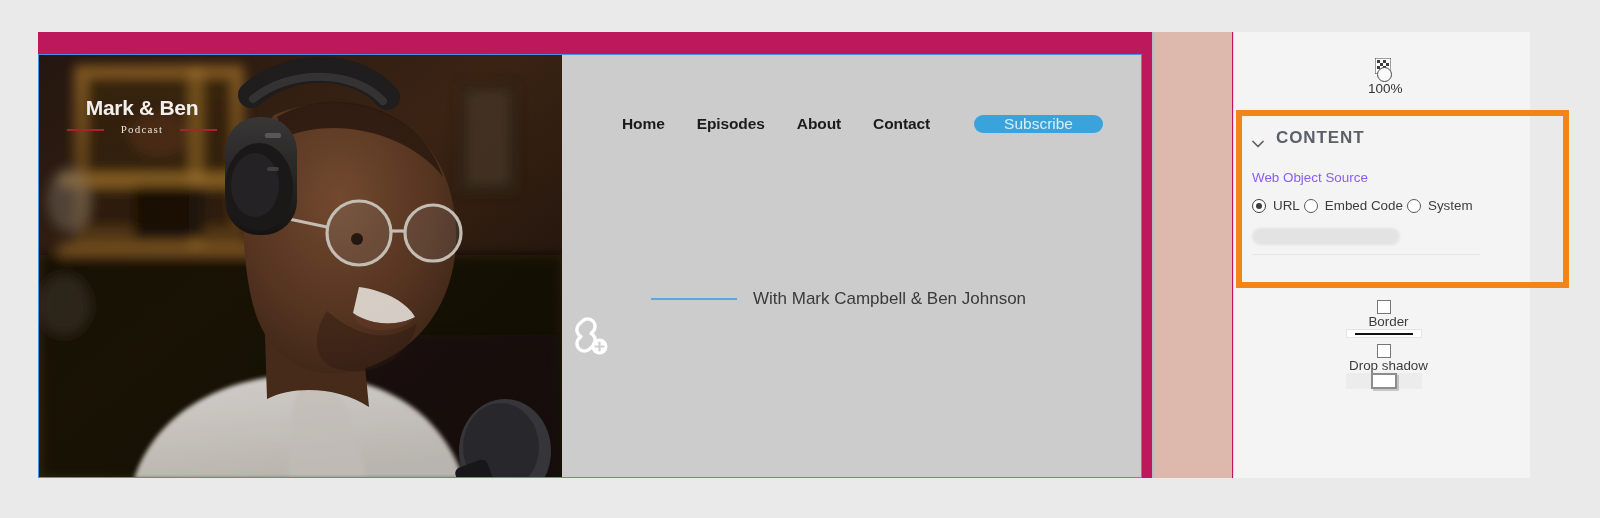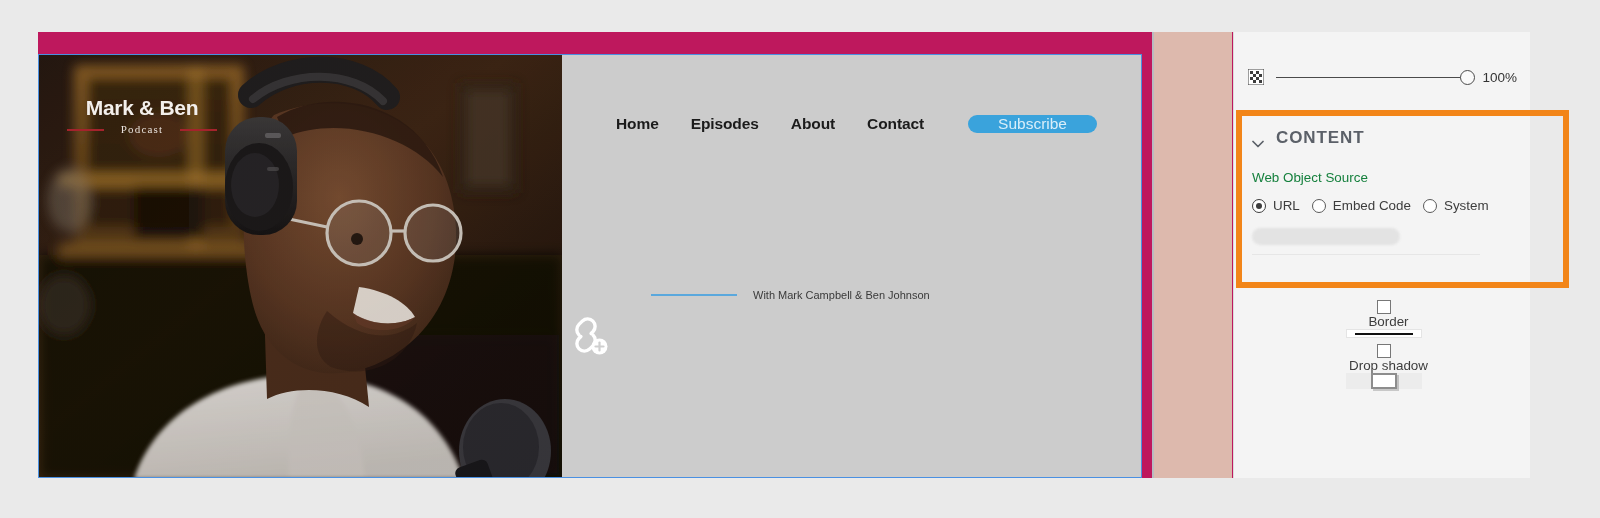--- a/index.html
+++ b/index.html
@@ -54,21 +54,21 @@
     margin-top: 6px;
   }
   .site-logo .rule { flex: 1; height: 2px; background: #a4232c; }
   .site-logo .podword {
     font-family: "Liberation Serif", serif;
     font-size: 11px; color: #e7e1dc; letter-spacing: 1.2px;
   }
 
   
   .site-nav {
-    position: absolute; right: 44px; top: 60px;
+    position: absolute; right: 38px; top: 60px;
     display: flex; align-items: center; gap: 32px;
   }
   .nav-link {
     font-size: 15.5px; font-weight: bold; color: #1b1b1b;
     white-space: nowrap; cursor: pointer;
     letter-spacing: -0.1px;
   }
   .nav-cta {
     background: #3aa3dc; color: #d9eef9;
     font-size: 15.5px; font-weight: normal;
@@ -76,21 +76,21 @@
     white-space: nowrap; cursor: pointer;
     margin-left: 12px;
   }
 
   
   .hero-kicker {
     position: absolute; left: 612px; top: 234px;
     display: flex; align-items: center; gap: 16px;
   }
   .hero-kicker .kline { width: 86px; height: 2px; background: #5aa8dd; }
-  .hero-kicker .ktext { font-size: 11px; color: #3a3a3a; white-space: nowrap; }
+  .hero-kicker .ktext { font-size: 17px; color: #3a3a3a; white-space: nowrap; }
 
   .hero-title {
     position: absolute; left: 610px; top: 292px;
     width: 500px;
     font-family: "Liberation Serif", serif;
     font-weight: bold;
     font-size: 62px; line-height: 1.14;
     color: #12161c; letter-spacing: -1px;
   }
 
@@ -113,21 +113,21 @@
     position: absolute; left: 1233px; top: 32px;
     width: 297px; height: 446px;
     background: #f4f4f4;
     border-left: 1px solid #dcdcdc;
   }
 
   
   .opacity-row {
     position: absolute; left: 0; top: 26px;
     width: 297px; height: 38px;
-    display: flex; align-items: center; padding: 0 14px;
+    display: flex; align-items: center; padding: 0 14px; flex-direction: column;
   }
   .checker-icon { width: 16px; height: 16px; }
   .slider-track {
     flex: 1; height: 1px; background: #4a4a4a;
     margin: 0 10px 0 12px; position: relative;
   }
   .slider-knob {
     position: absolute; right: -8px; top: -7px;
     width: 15px; height: 15px; border-radius: 50%;
     background: #fafafa; border: 1.4px solid #4a4a4a;
@@ -161,26 +161,26 @@
     cursor: pointer;
   }
   .chev { width: 12px; height: 8px; }
   .section-title {
     font-size: 17px; font-weight: bold; color: #5b6068;
     letter-spacing: 0.9px;
   }
 
   .field-label {
     padding: 12px 0 0 18px;
-    font-size: 13.4px; color: #15803d;
+    font-size: 13.4px; color: #8b5cf6;
   }
 
   .radio-row {
     display: flex; align-items: flex-start;
-    padding: 13px 0 0 18px; gap: 12px;
+    padding: 13px 0 0 18px; gap: 4px;
   }
   .radio-opt { display: flex; align-items: center; gap: 7px; cursor: pointer; }
   .radio-dot {
     width: 14px; height: 14px; border-radius: 50%;
     border: 1.6px solid #5a5a5a; background: #fff;
     position: relative; flex: none;
   }
   .radio-opt.on .radio-dot { border-color: #3d3d3d; }
   .radio-opt.on .radio-dot::after {
     content: ""; position: absolute; left: 50%; top: 50%;

